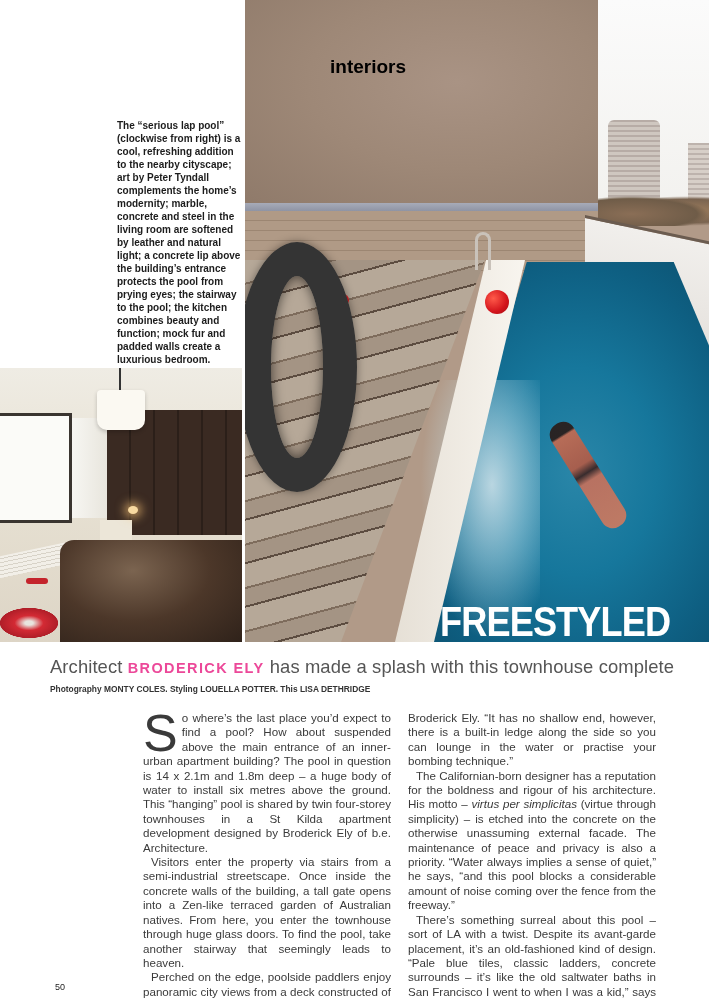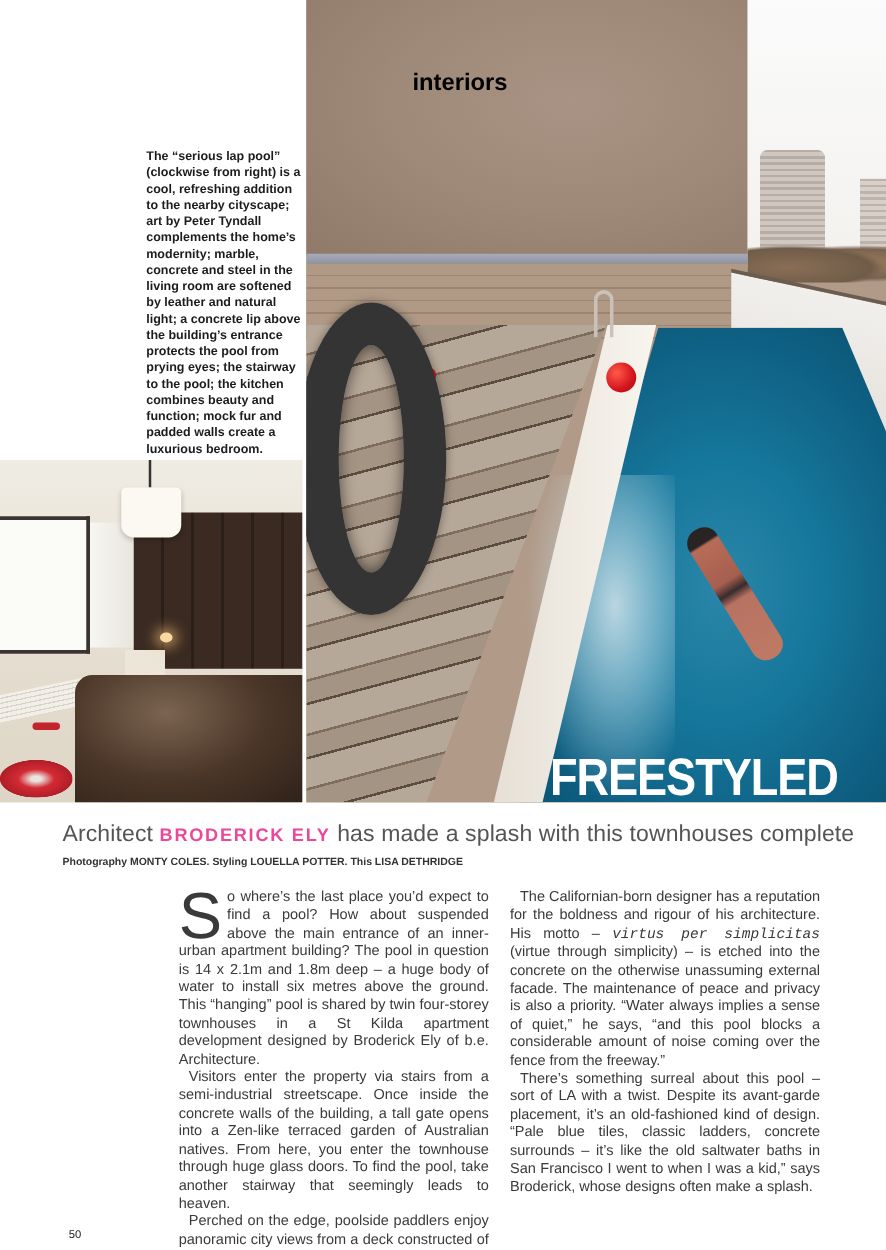--- a/index.html
+++ b/index.html
@@ -92,21 +92,21 @@
   }
   .col.left { left: 143px; }
   .col.right { left: 408px; width: 248px; }
   .col p { margin: 0; text-indent: 8px; }
   .col p.first { text-indent: 0; }
   .col p.cont { text-indent: 0; }
   .dropcap {
     float: left; font-size: 52px; line-height: 40px; margin: 2px 4px 0 0; color: #3a3a3a;
     font-family: "Liberation Sans", sans-serif; font-weight: normal;
   }
-  .col em { font-style: italic; font-family: Liberation Mono, monospace; }
+  .col em { font-style: italic; }
 
   .folio { position: absolute; left: 55px; top: 982px; font-size: 9px; color: #222; font-family: "Liberation Sans", sans-serif; }
 </style>
 </head>
 <body>
 
 <div class="caption">The “serious lap pool” (clockwise from right) is a cool, refreshing addition to the nearby cityscape; art by Peter Tyndall complements the home’s modernity; marble, concrete and steel in the living room are softened by leather and natural light; a concrete lip above the building’s entrance protects the pool from prying eyes; the stairway to the pool; the kitchen combines beauty and function; mock fur and padded walls create a luxurious bedroom.</div>
 
 <div class="bedroom">
   <div class="window"></div>
@@ -139,36 +139,37 @@
   <div class="ladder"></div>
   <div class="ball"></div>
   <div class="ball2"></div>
   <div class="tube"></div>
 </div>
 
 <div class="section-label">interiors</div>
 <div class="headline">FREESTYLED</div>
 
 <div class="standfirst">
-  <span>Architect </span><span class="name">BRODERICK ELY</span><span> has made a splash with this townhouses complete</span>
+  <span>Architect </span><span class="name">BRODERICK ELY</span><span> has made a splash with this townhouse complete</span>
 </div>
 
 <div class="credits">
   <span>Photography</span>
   <span>MONTY COLES.</span>
   <span>Styling</span>
   <span>LOUELLA POTTER.</span>
   <span>This</span>
   <span>LISA DETHRIDGE</span>
 </div>
 
 <div class="col left">
   <p class="first"><span class="dropcap">S</span><span>o where’s the last place you’d expect to find a pool? How about suspended above the main entrance of an inner-urban apartment building? The pool in question is 14 x 2.1m and 1.8m deep – a huge body of water to install six metres above the ground. This “hanging” pool is shared by twin four-storey townhouses in a St Kilda apartment development designed by Broderick Ely of b.e. Architecture.</span></p>
   <p>Visitors enter the property via stairs from a semi-industrial streetscape. Once inside the concrete walls of the building, a tall gate opens into a Zen-like terraced garden of Australian natives. From here, you enter the townhouse through huge glass doors. To find the pool, take another stairway that seemingly leads to heaven.</p>
   <p>Perched on the edge, poolside paddlers enjoy panoramic city views from a deck constructed of old bridge timbers. “This is a serious lap pool,” says</p>
 </div>
 
 <div class="col right">
+  <p class="cont">Broderick Ely. “It has no shallow end, however, there is a built-in ledge along the side so you can lounge in the water or practise your bombing technique.”</p>
   <p><span>The Californian-born designer has a reputation for the boldness and rigour of his architecture. His motto – </span><em>virtus per simplicitas</em><span> (virtue through simplicity) – is etched into the concrete on the otherwise unassuming external facade. The maintenance of peace and privacy is also a priority. “Water always implies a sense of quiet,” he says, “and this pool blocks a considerable amount of noise coming over the fence from the freeway.”</span></p>
   <p><span>There’s something surreal about this pool – sort of LA with a twist. Despite its avant-garde placement, it’s an old-fashioned kind of design. “Pale blue tiles, classic ladders, concrete surrounds – it’s like the old saltwater baths in San Francisco I went to when I was a kid,” says Broderick, whose designs often make a splash.</span></p>
 </div>
 
 <div class="folio">50</div>
 
 </body></html>

